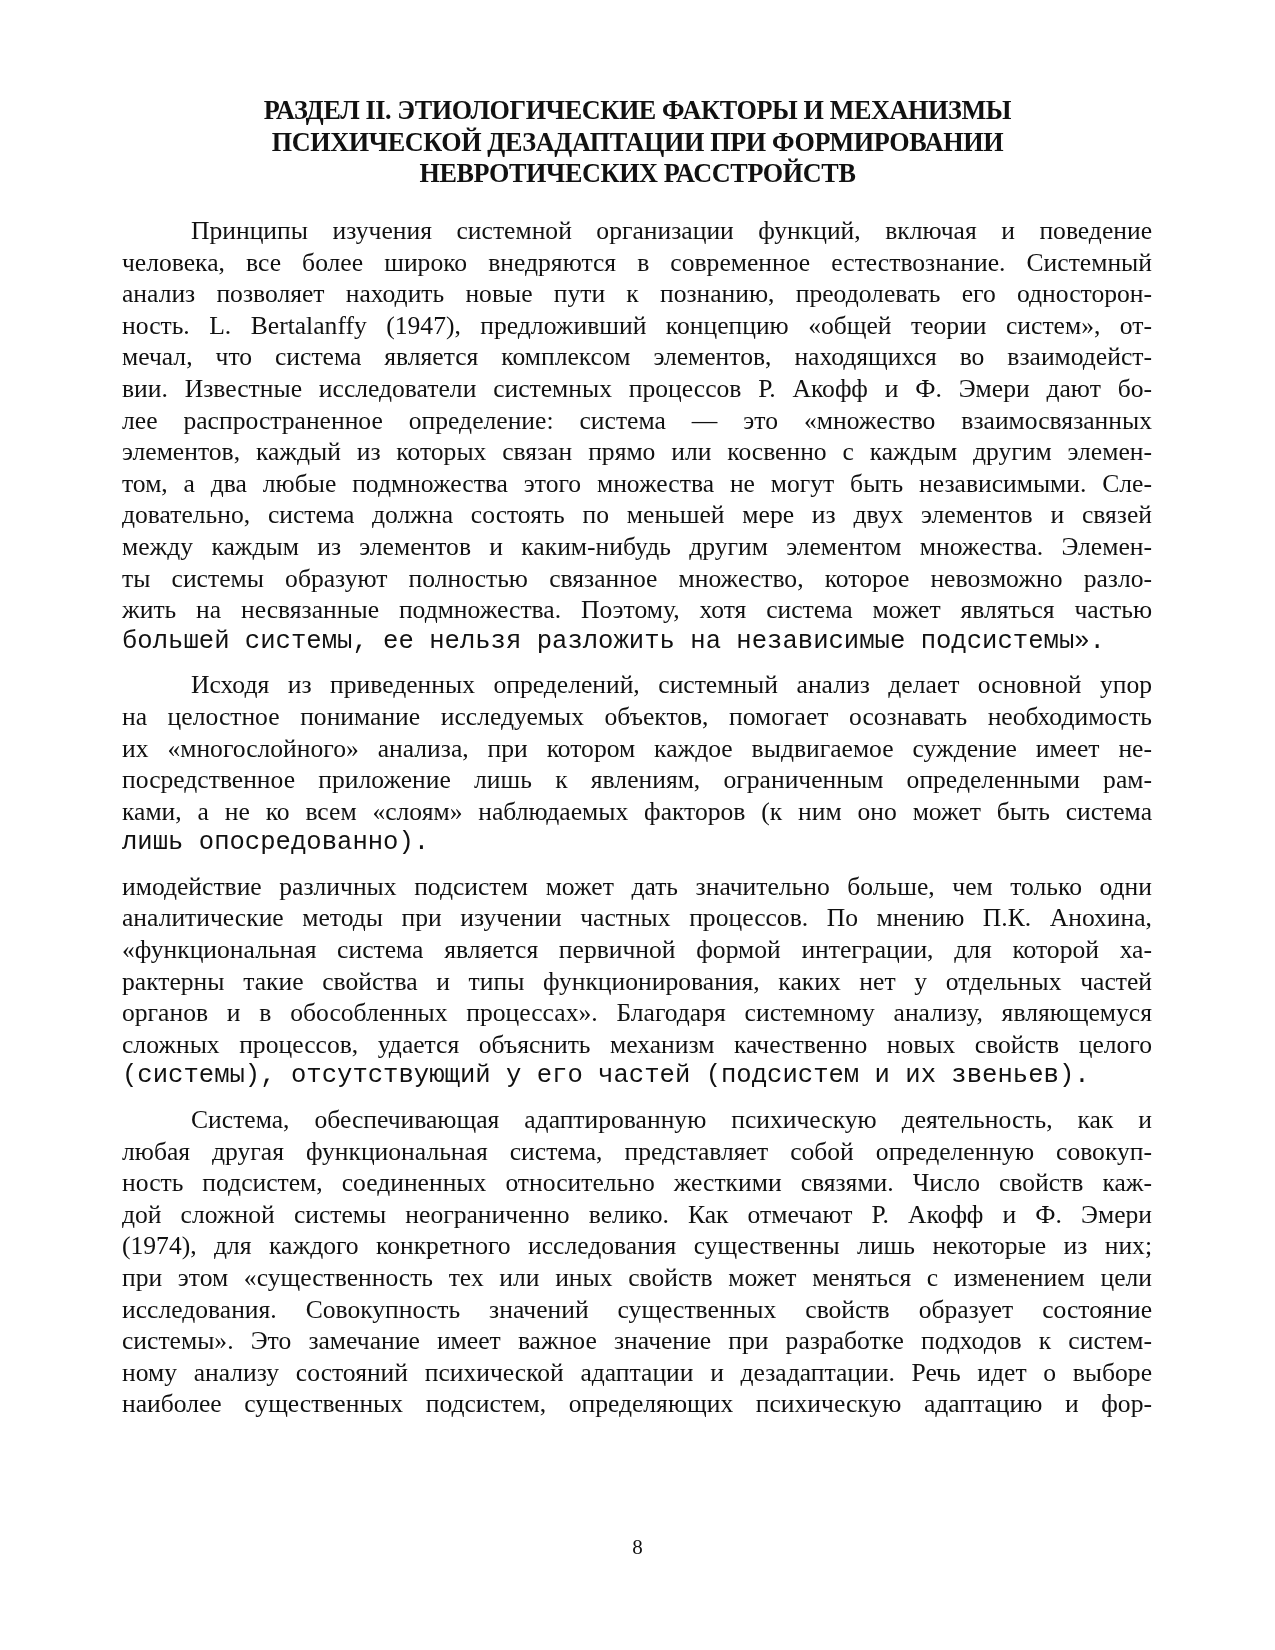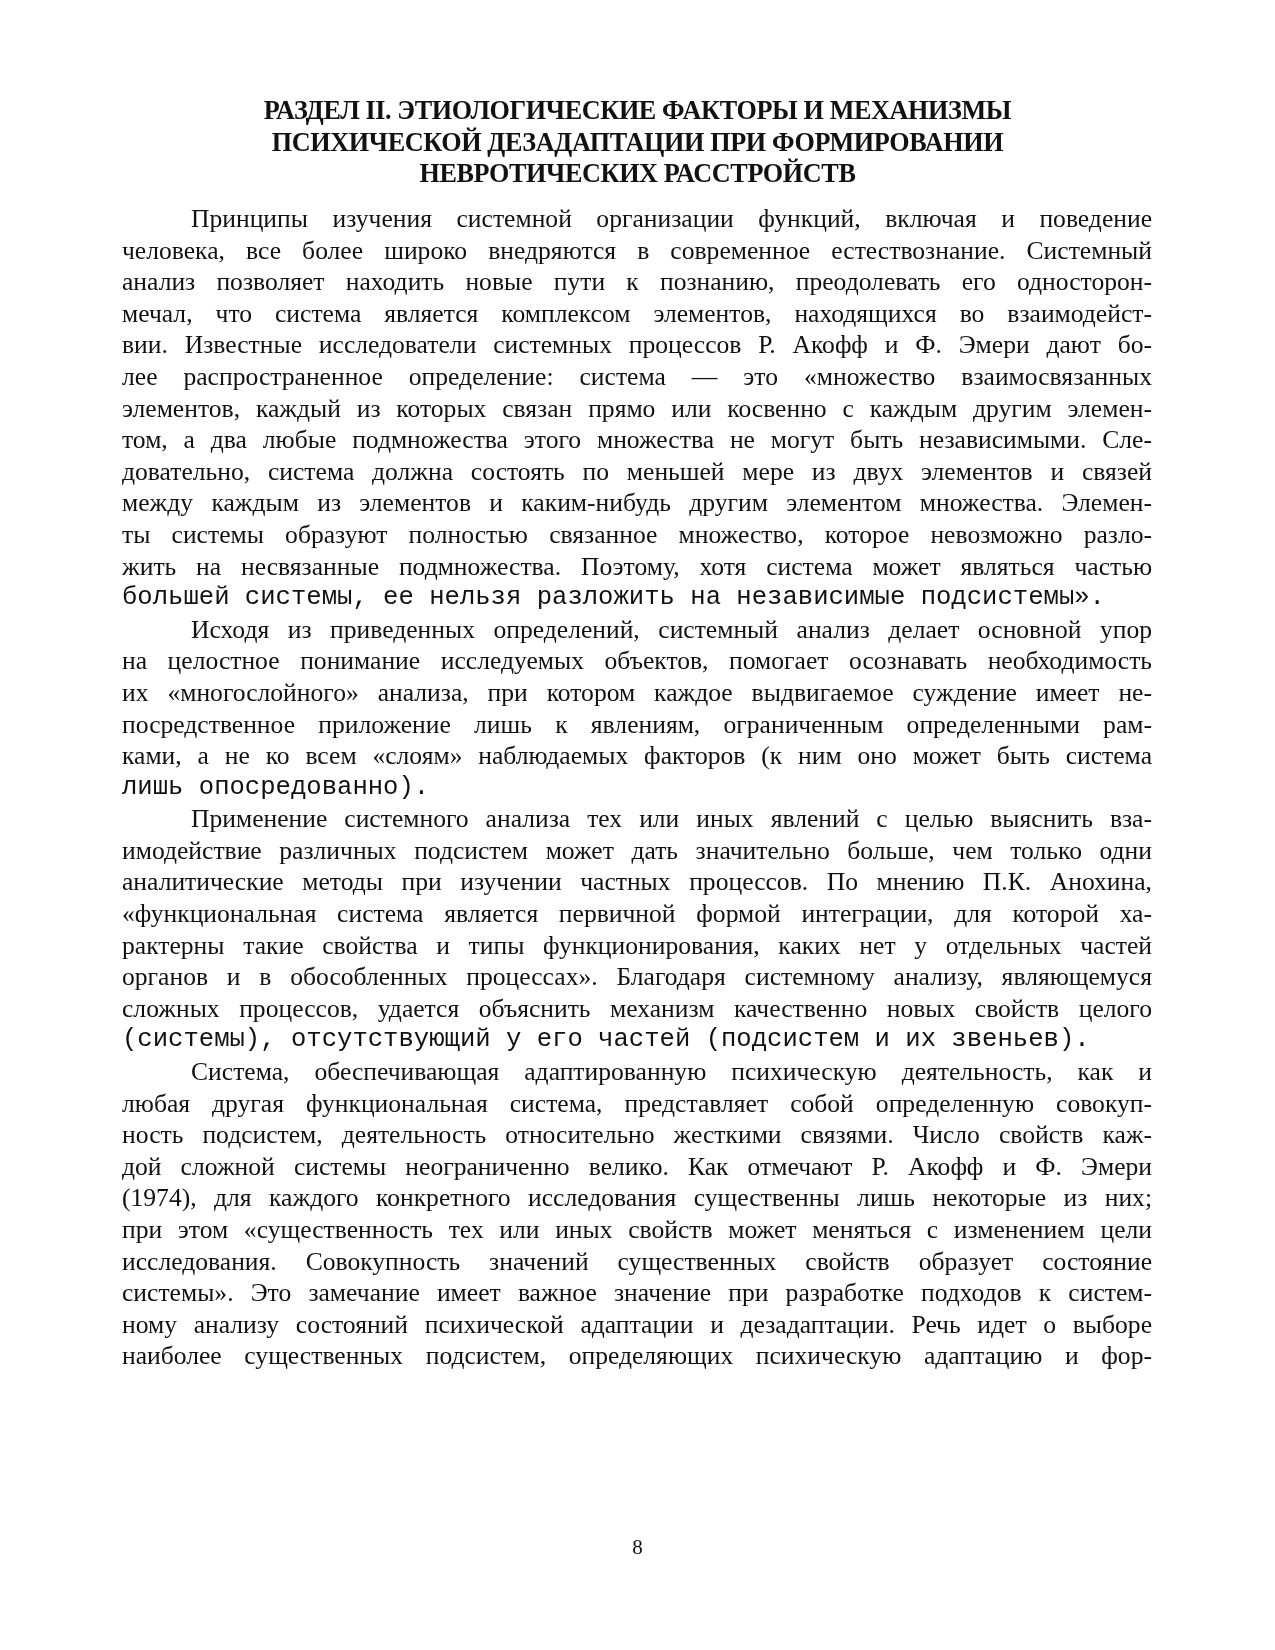--- a/index.html
+++ b/index.html
@@ -61,20 +61,21 @@
       text-align-last: justify;
       white-space: nowrap;
       overflow: visible;
     }
     .line.last {
       text-align-last: left;
       font-family: Liberation Mono, monospace;
     }
     .para .line:first-child {
       padding-left: 0;
+      margin-top: 12px;
     }
     .page-number {
       position: absolute;
       left: 0;
       width: 1275px;
       top: 1535px;
       text-align: center;
       font-size: 21px;
       line-height: 24px;
     }
@@ -89,20 +90,21 @@
     <span class="hline">ПСИХИЧЕСКОЙ ДЕЗАДАПТАЦИИ ПРИ ФОРМИРОВАНИИ</span>
     <span class="hline">НЕВРОТИЧЕСКИХ РАССТРОЙСТВ</span>
   </div>
 
   <div class="body-text">
 
     <div class="para">
       <span class="line">Принципы изучения системной организации функций, включая и поведение</span>
       <span class="line" style="text-indent:0">человека, все более широко внедряются в современное естествознание. Системный</span>
       <span class="line" style="text-indent:0">анализ позволяет находить новые пути к познанию, преодолевать его односторон-</span>
+      <span class="line" style="text-indent:0">ность. L. Bertalanffy (1947), предложивший концепцию «общей теории систем», от-</span>
       <span class="line" style="text-indent:0">мечал, что система является комплексом элементов, находящихся во взаимодейст-</span>
       <span class="line" style="text-indent:0">вии. Известные исследователи системных процессов Р. Акофф и Ф. Эмери дают бо-</span>
       <span class="line" style="text-indent:0">лее распространенное определение: система — это «множество взаимосвязанных</span>
       <span class="line" style="text-indent:0">элементов, каждый из которых связан прямо или косвенно с каждым другим элемен-</span>
       <span class="line" style="text-indent:0">том, а два любые подмножества этого множества не могут быть независимыми. Сле-</span>
       <span class="line" style="text-indent:0">довательно, система должна состоять по меньшей мере из двух элементов и связей</span>
       <span class="line" style="text-indent:0">между каждым из элементов и каким-нибудь другим элементом множества. Элемен-</span>
       <span class="line" style="text-indent:0">ты системы образуют полностью связанное множество, которое невозможно разло-</span>
       <span class="line" style="text-indent:0">жить на несвязанные подмножества. Поэтому, хотя система может являться частью</span>
       <span class="line last" style="text-indent:0">большей системы, ее нельзя разложить на независимые подсистемы».</span>
@@ -111,34 +113,33 @@
     <div class="para">
       <span class="line">Исходя из приведенных определений, системный анализ делает основной упор</span>
       <span class="line" style="text-indent:0">на целостное понимание исследуемых объектов, помогает осознавать необходимость</span>
       <span class="line" style="text-indent:0">их «многослойного» анализа, при котором каждое выдвигаемое суждение имеет не-</span>
       <span class="line" style="text-indent:0">посредственное приложение лишь к явлениям, ограниченным определенными рам-</span>
       <span class="line" style="text-indent:0">ками, а не ко всем «слоям» наблюдаемых факторов (к ним оно может быть система</span>
       <span class="line last" style="text-indent:0">лишь опосредованно).</span>
     </div>
 
     <div class="para">
-      <span class="line">Применение системного анализа тех или иных явлений с целью выяснить вза-</span>
       <span class="line" style="text-indent:0">имодействие различных подсистем может дать значительно больше, чем только одни</span>
       <span class="line" style="text-indent:0">аналитические методы при изучении частных процессов. По мнению П.К. Анохина,</span>
       <span class="line" style="text-indent:0">«функциональная система является первичной формой интеграции, для которой ха-</span>
       <span class="line" style="text-indent:0">рактерны такие свойства и типы функционирования, каких нет у отдельных частей</span>
       <span class="line" style="text-indent:0">органов и в обособленных процессах». Благодаря системному анализу, являющемуся</span>
       <span class="line" style="text-indent:0">сложных процессов, удается объяснить механизм качественно новых свойств целого</span>
       <span class="line last" style="text-indent:0">(системы), отсутствующий у его частей (подсистем и их звеньев).</span>
     </div>
 
     <div class="para">
       <span class="line">Система, обеспечивающая адаптированную психическую деятельность, как и</span>
       <span class="line" style="text-indent:0">любая другая функциональная система, представляет собой определенную совокуп-</span>
-      <span class="line" style="text-indent:0">ность подсистем, деятельность относительно жесткими связями. Число свойств каж-</span>
+      <span class="line" style="text-indent:0">ность подсистем, соединенных относительно жесткими связями. Число свойств каж-</span>
       <span class="line" style="text-indent:0">дой сложной системы неограниченно велико. Как отмечают Р. Акофф и Ф. Эмери</span>
       <span class="line" style="text-indent:0">(1974), для каждого конкретного исследования существенны лишь некоторые из них;</span>
       <span class="line" style="text-indent:0">при этом «существенность тех или иных свойств может меняться с изменением цели</span>
       <span class="line" style="text-indent:0">исследования. Совокупность значений существенных свойств образует состояние</span>
       <span class="line" style="text-indent:0">системы». Это замечание имеет важное значение при разработке подходов к систем-</span>
       <span class="line" style="text-indent:0">ному анализу состояний психической адаптации и дезадаптации. Речь идет о выборе</span>
       <span class="line" style="text-indent:0">наиболее существенных подсистем, определяющих психическую адаптацию и фор-</span>
     </div>
 
   </div>

